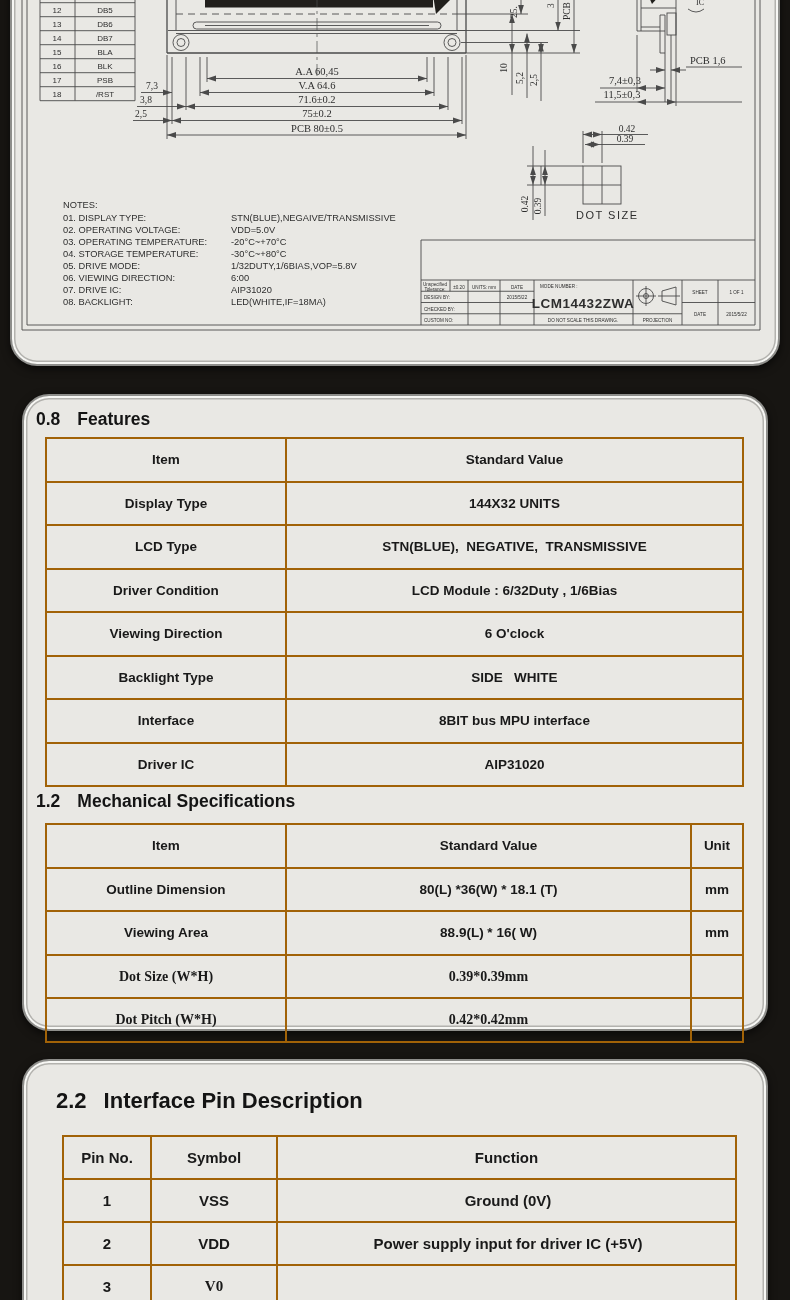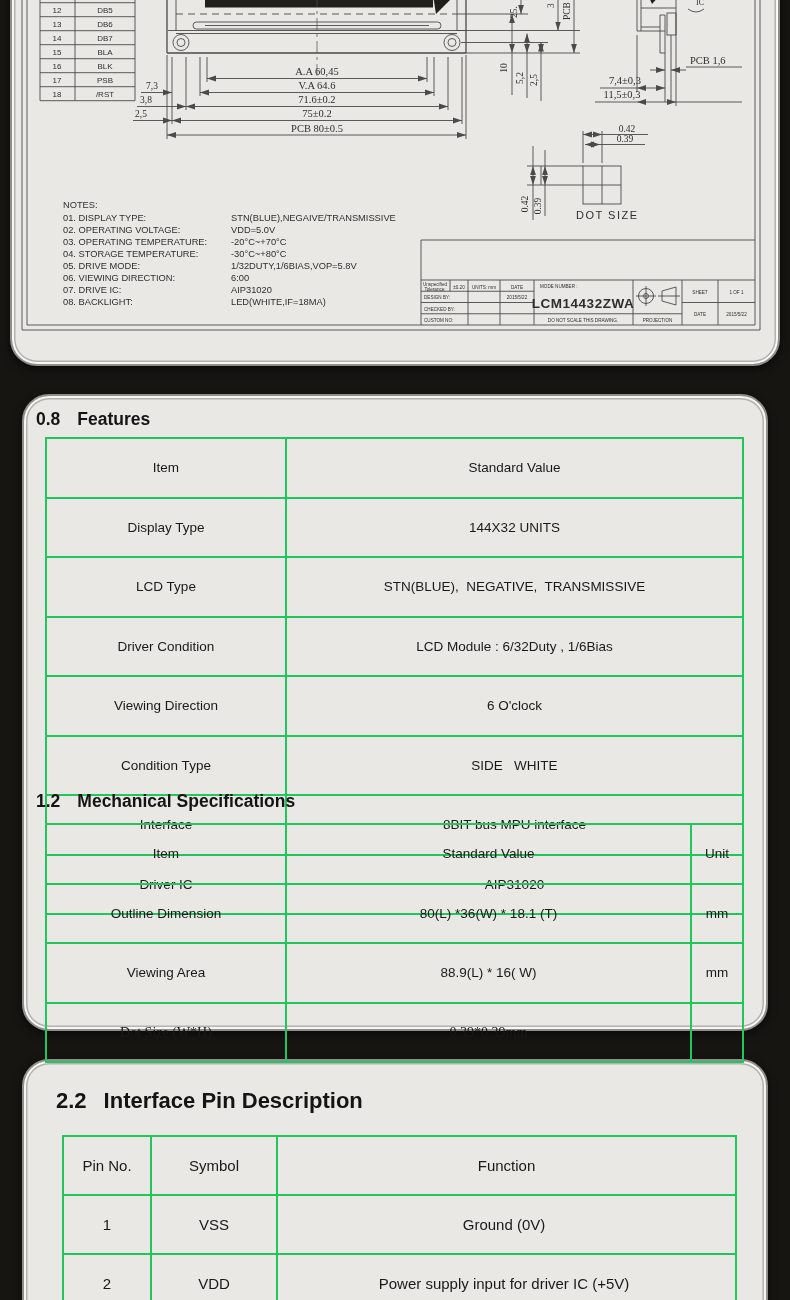--- a/index.html
+++ b/index.html
@@ -31,21 +31,21 @@
   .ict{font:8px "Liberation Serif",serif;text-anchor:middle;}
   
   .h1{position:absolute;font-weight:bold;color:#141414;}
   #h-features,#h-mech{font-size:17.5px;}
   #h-features{left:36px;top:409px;}
   #h-mech{left:36px;top:791px;}
   #h-pins{left:56px;top:1088px;font-size:22px;}
   .h-num{margin-right:17px;}
   
   table{position:absolute;border-collapse:collapse;table-layout:fixed;color:#191919;background:transparent;}
-  td,th{border:2px solid #22c55e;font-weight:normal;text-align:center;padding:12px;white-space:pre;overflow:hidden;}
+  td,th{border:2px solid #a16207;font-weight:bold;text-align:center;padding:4px;white-space:pre;overflow:hidden;}
   #t-features{left:45px;top:437px;width:697px;}
   #t-features td,#t-features th{height:33.5px;font-size:13.5px;}
   #t-mech{left:45px;top:823px;width:697px;}
   #t-mech td,#t-mech th{height:33.6px;font-size:13.5px;}
   #t-mech tr.rser td{font-family:"Liberation Serif",serif;font-size:14px;border-radius:11px;}
   #t-pins{left:62px;top:1135px;width:673px;}
   #t-pins td,#t-pins th{height:33px;font-size:15px;}
   #t-pins td.fn{text-align:center;padding-left:7px;}
   #t-pins .rser{font-family:"Liberation Serif",serif;}
   #t-pins tr.partial td{height:62px;vertical-align:top;}
@@ -257,21 +257,21 @@
       </tr>
   <tr>
         <td>Driver Condition</td>
         <td>LCD Module : 6/32Duty , 1/6Bias</td>
       </tr>
   <tr>
         <td>Viewing Direction</td>
         <td>6 O'clock</td>
       </tr>
   <tr>
-        <td>Condition Type</td>
+        <td>Backlight Type</td>
         <td>SIDE   WHITE</td>
       </tr>
   <tr>
         <td>Interface</td>
         <td>8BIT bus MPU interface</td>
       </tr>
   <tr>
         <td>Driver IC</td>
         <td>AIP31020</td>
       </tr>
@@ -301,20 +301,25 @@
   <tr>
         <td>Viewing Area</td>
         <td>88.9(L) * 16( W)</td>
         <td>mm</td>
       </tr>
   <tr class="rser">
         <td>Dot Size (W*H)</td>
         <td>0.39*0.39mm</td>
         <td></td>
       </tr>
+  <tr class="rser">
+        <td>Dot Pitch (W*H)</td>
+        <td>0.42*0.42mm</td>
+        <td></td>
+      </tr>
 </tbody>
   </table>
 
 <div class="h1" id="h-pins">
   <span class="h-num">2.2</span><span>Interface Pin Description</span>
 </div>
 <table id="t-pins">
   <colgroup>
       <col style="width:88px">
       <col style="width:126px">

